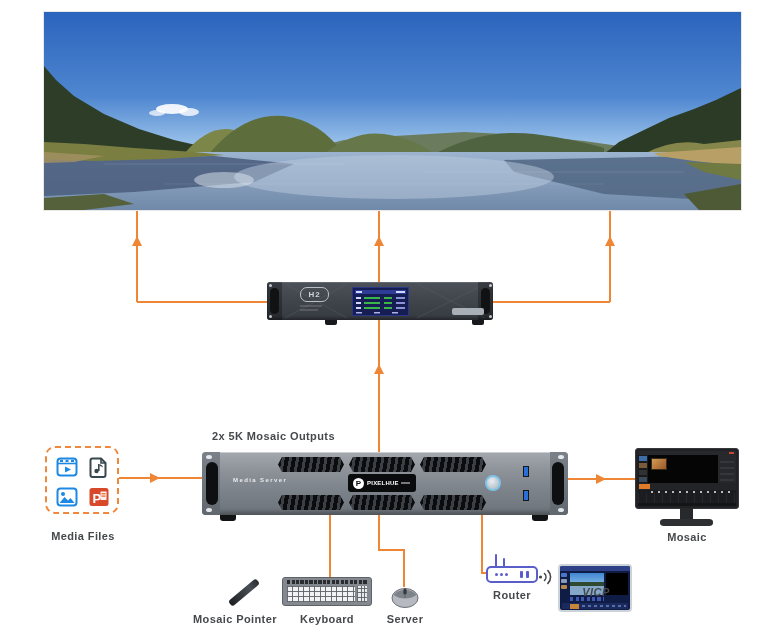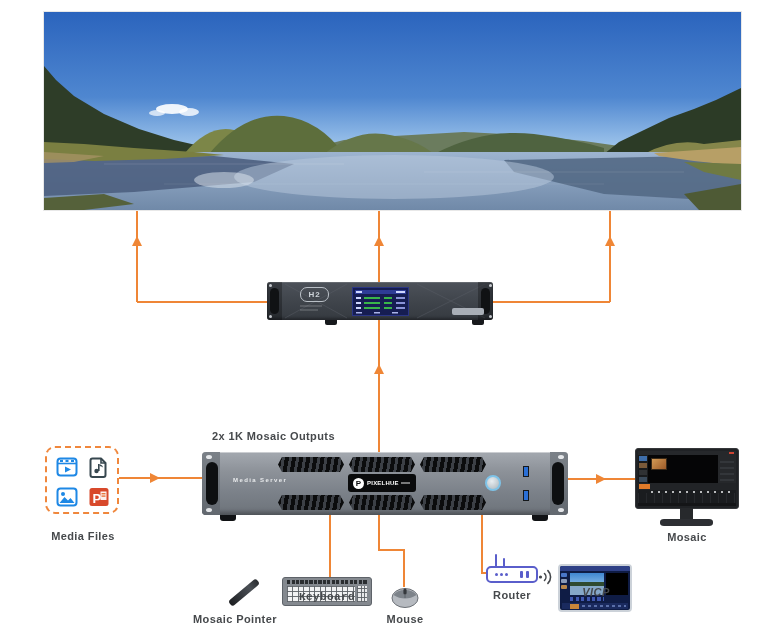--- a/index.html
+++ b/index.html
@@ -235,21 +235,21 @@
         <div class="lcd-foot"></div>
       </div>
       <div class="h2-badge">
         <span>PIXELHUE</span>
       </div>
     </div>
     <div class="h2-foot" style="left:58px;"></div>
     <div class="h2-foot" style="left:205px;"></div>
   </div>
 
-  <div class="lbl lbl-left" style="left:212px;top:430px;">2x 1K Mosaic Outputs</div>
+  <div class="lbl lbl-left" style="left:212px;top:430px;">2x 5K Mosaic Outputs</div>
 
   <div class="abs" id="server">
     <div class="srv-body">
       <div class="srv-ear" style="left:0;border-radius:4px 0 0 4px;">
         <div class="hole" style="left:4px;top:3px;"></div>
           <div class="hole" style="left:4px;bottom:3px;"></div>
         <div class="srv-handle" style="left:4px;"></div>
       </div>
       <div class="srv-ear" style="right:0;border-radius:0 4px 4px 0;">
         <div class="hole" style="right:4px;top:3px;"></div>
@@ -308,29 +308,29 @@
   <div class="lbl" style="left:38px;top:530px;width:90px;">Media Files</div>
 
   <div class="abs" id="laser"></div>
   <div class="lbl" style="left:193px;top:613px;width:80px;">Mosaic Pointer</div>
 
   <div class="abs" id="keyboard">
     <div class="kb-top"></div>
     <div class="kb-keys"></div>
     <div class="kb-num"></div>
   </div>
-  <div class="lbl" style="left:285px;top:591px;width:84px;font-family:Liberation Mono, monospace;">Keyboard</div>
+  <div class="lbl" style="left:285px;top:613px;width:84px;">Keyboard</div>
 
   <svg class="abs" style="left:389px;top:583px;" width="32" height="26" viewBox="0 0 32 26">
     <ellipse cx="16" cy="15" rx="13" ry="9.5" fill="#b6bac0" stroke="#6b7076"></ellipse>
     <path d="M4.5 12 a13 9.5 0 0 1 23 0 q-5.5 3.5 -11.5 3.5 q-6 0 -11.5 -3.5 Z" fill="#7d838a"></path>
     <rect x="14.4" y="5.5" width="3.2" height="6" rx="1.6" fill="#34383c"></rect>
     <line x1="16" y1="11.5" x2="16" y2="15" stroke="#5d6268" stroke-width="1"></line>
   </svg>
-  <div class="lbl" style="left:379px;top:613px;width:52px;">Mouse</div>
+  <div class="lbl" style="left:379px;top:613px;width:52px;">Server</div>
 
   <div class="abs" id="router">
     <div class="ant" style="left:9px;top:0;height:13px;"></div>
     <div class="ant" style="left:17px;top:4px;height:9px;"></div>
     <div class="router-body">
       <div class="rdot" style="left:7px;"></div>
         <div class="rdot" style="left:12px;"></div>
         <div class="rdot" style="left:17px;"></div>
       <div class="rbar" style="right:13px;"></div>
         <div class="rbar" style="right:7px;"></div>

